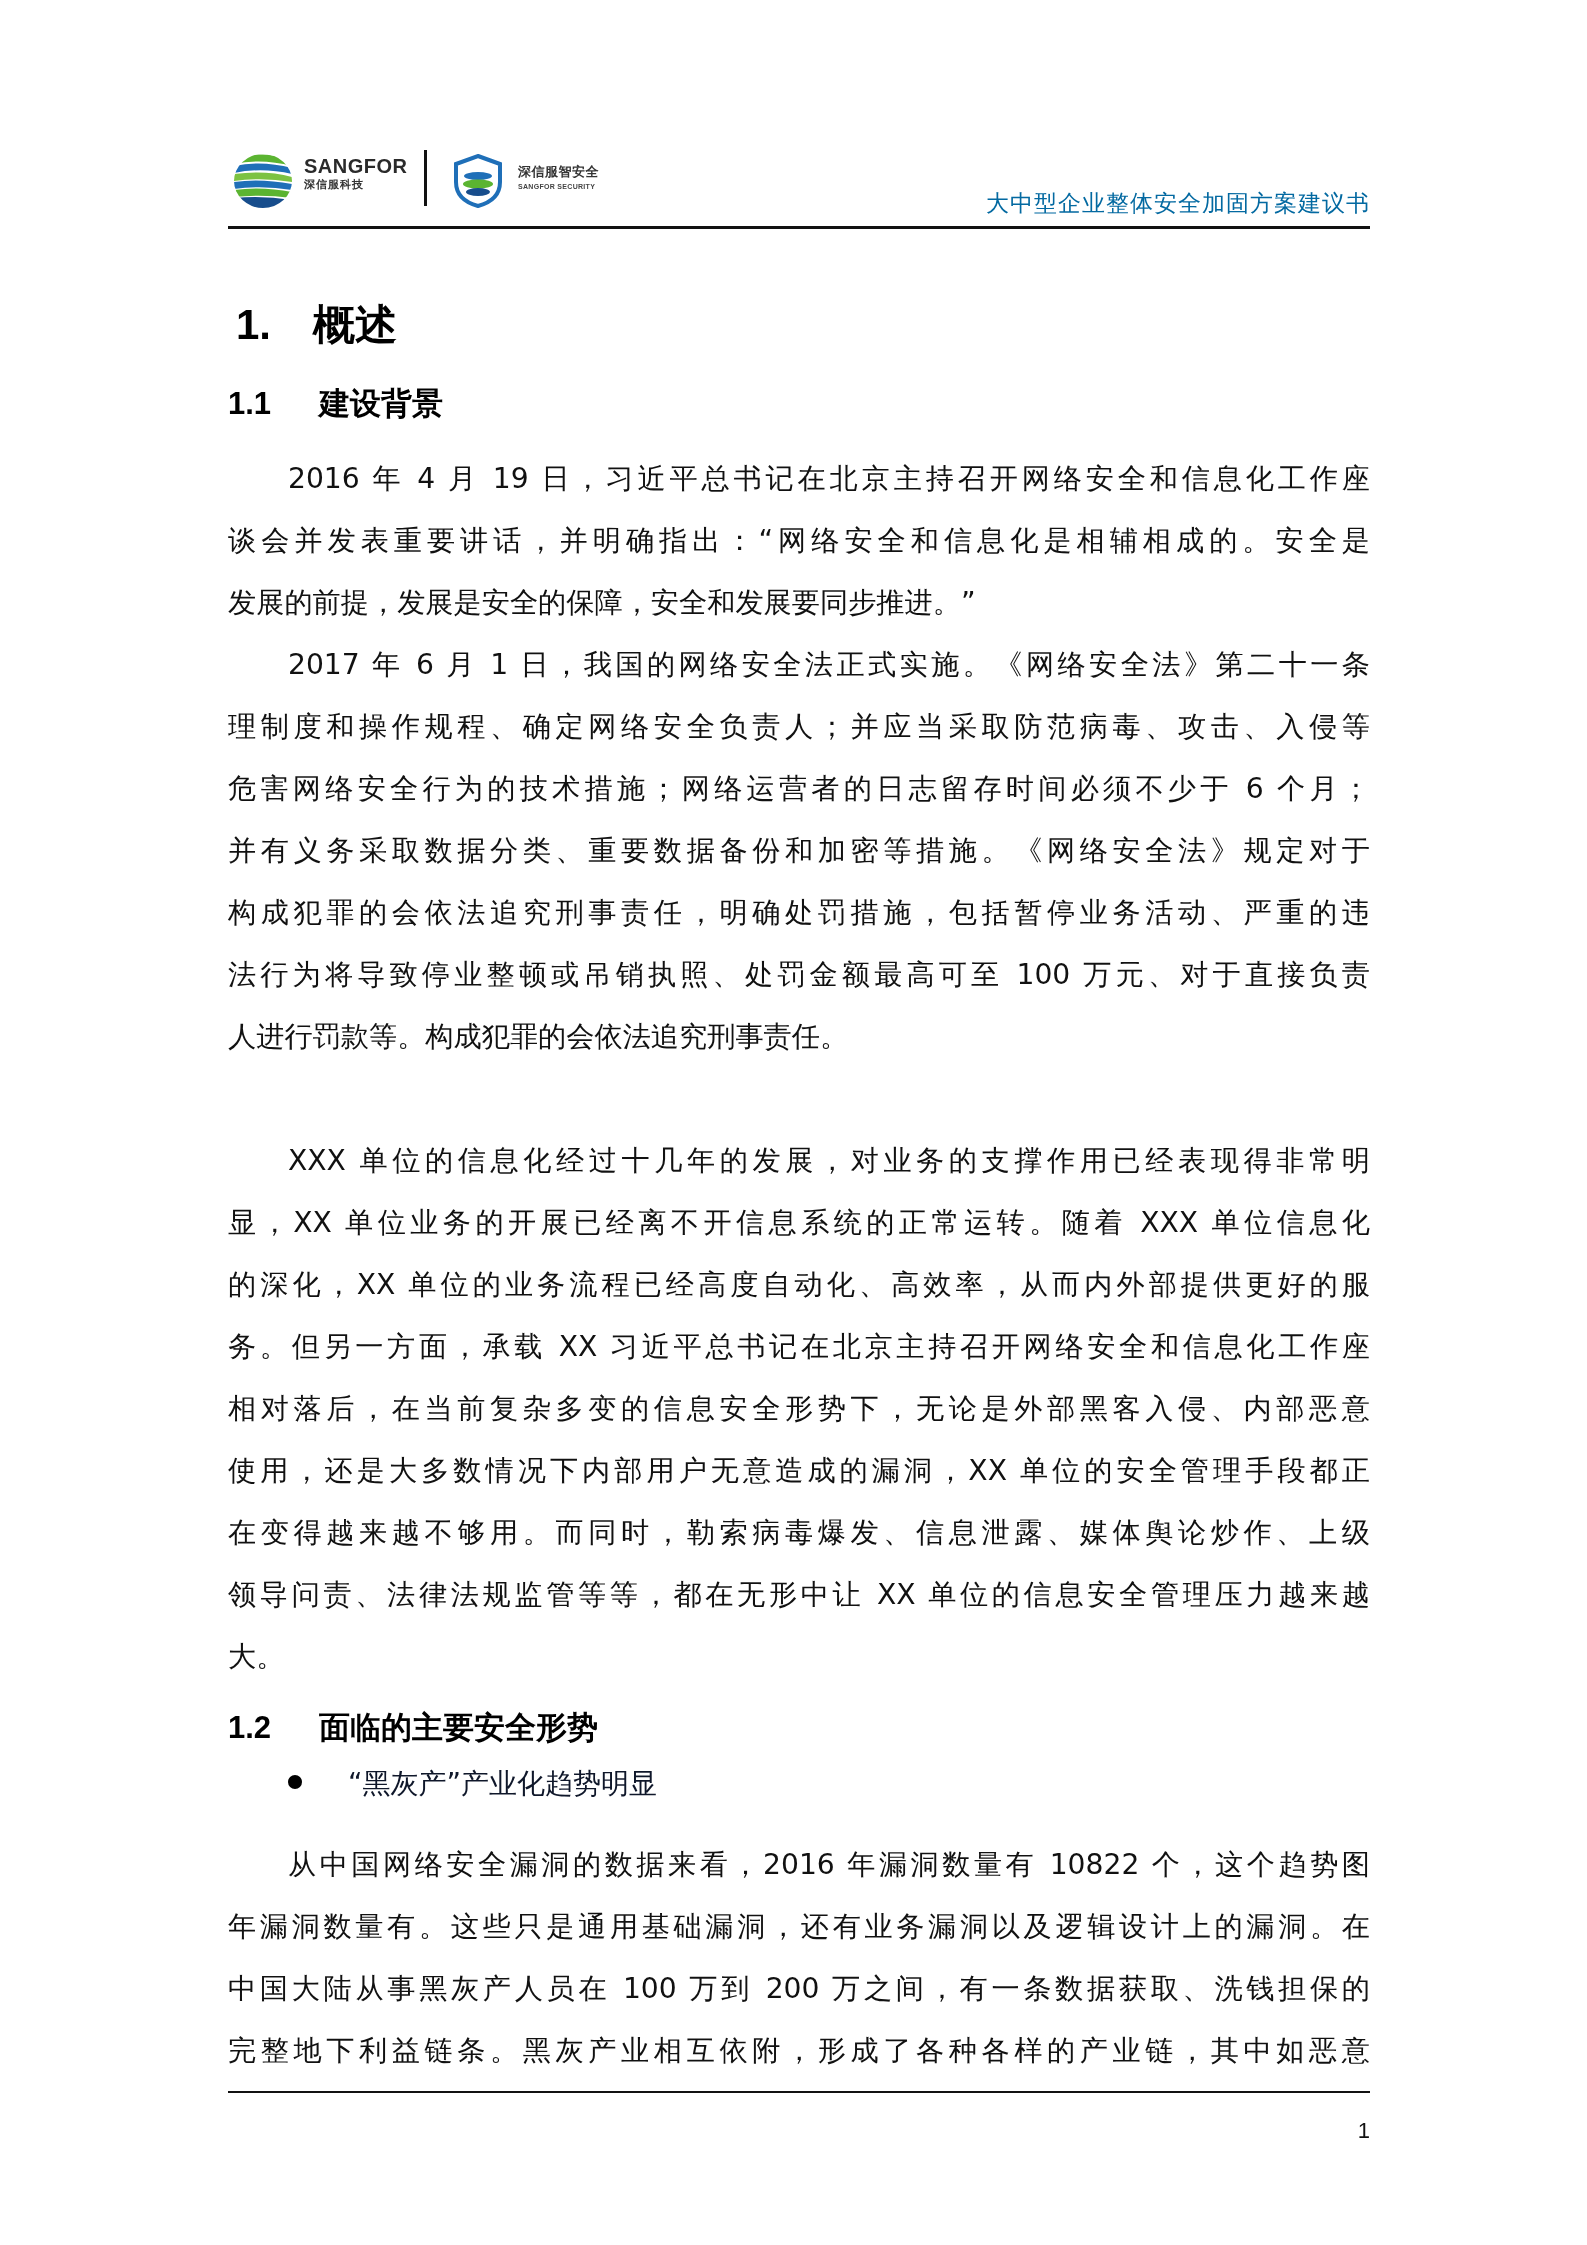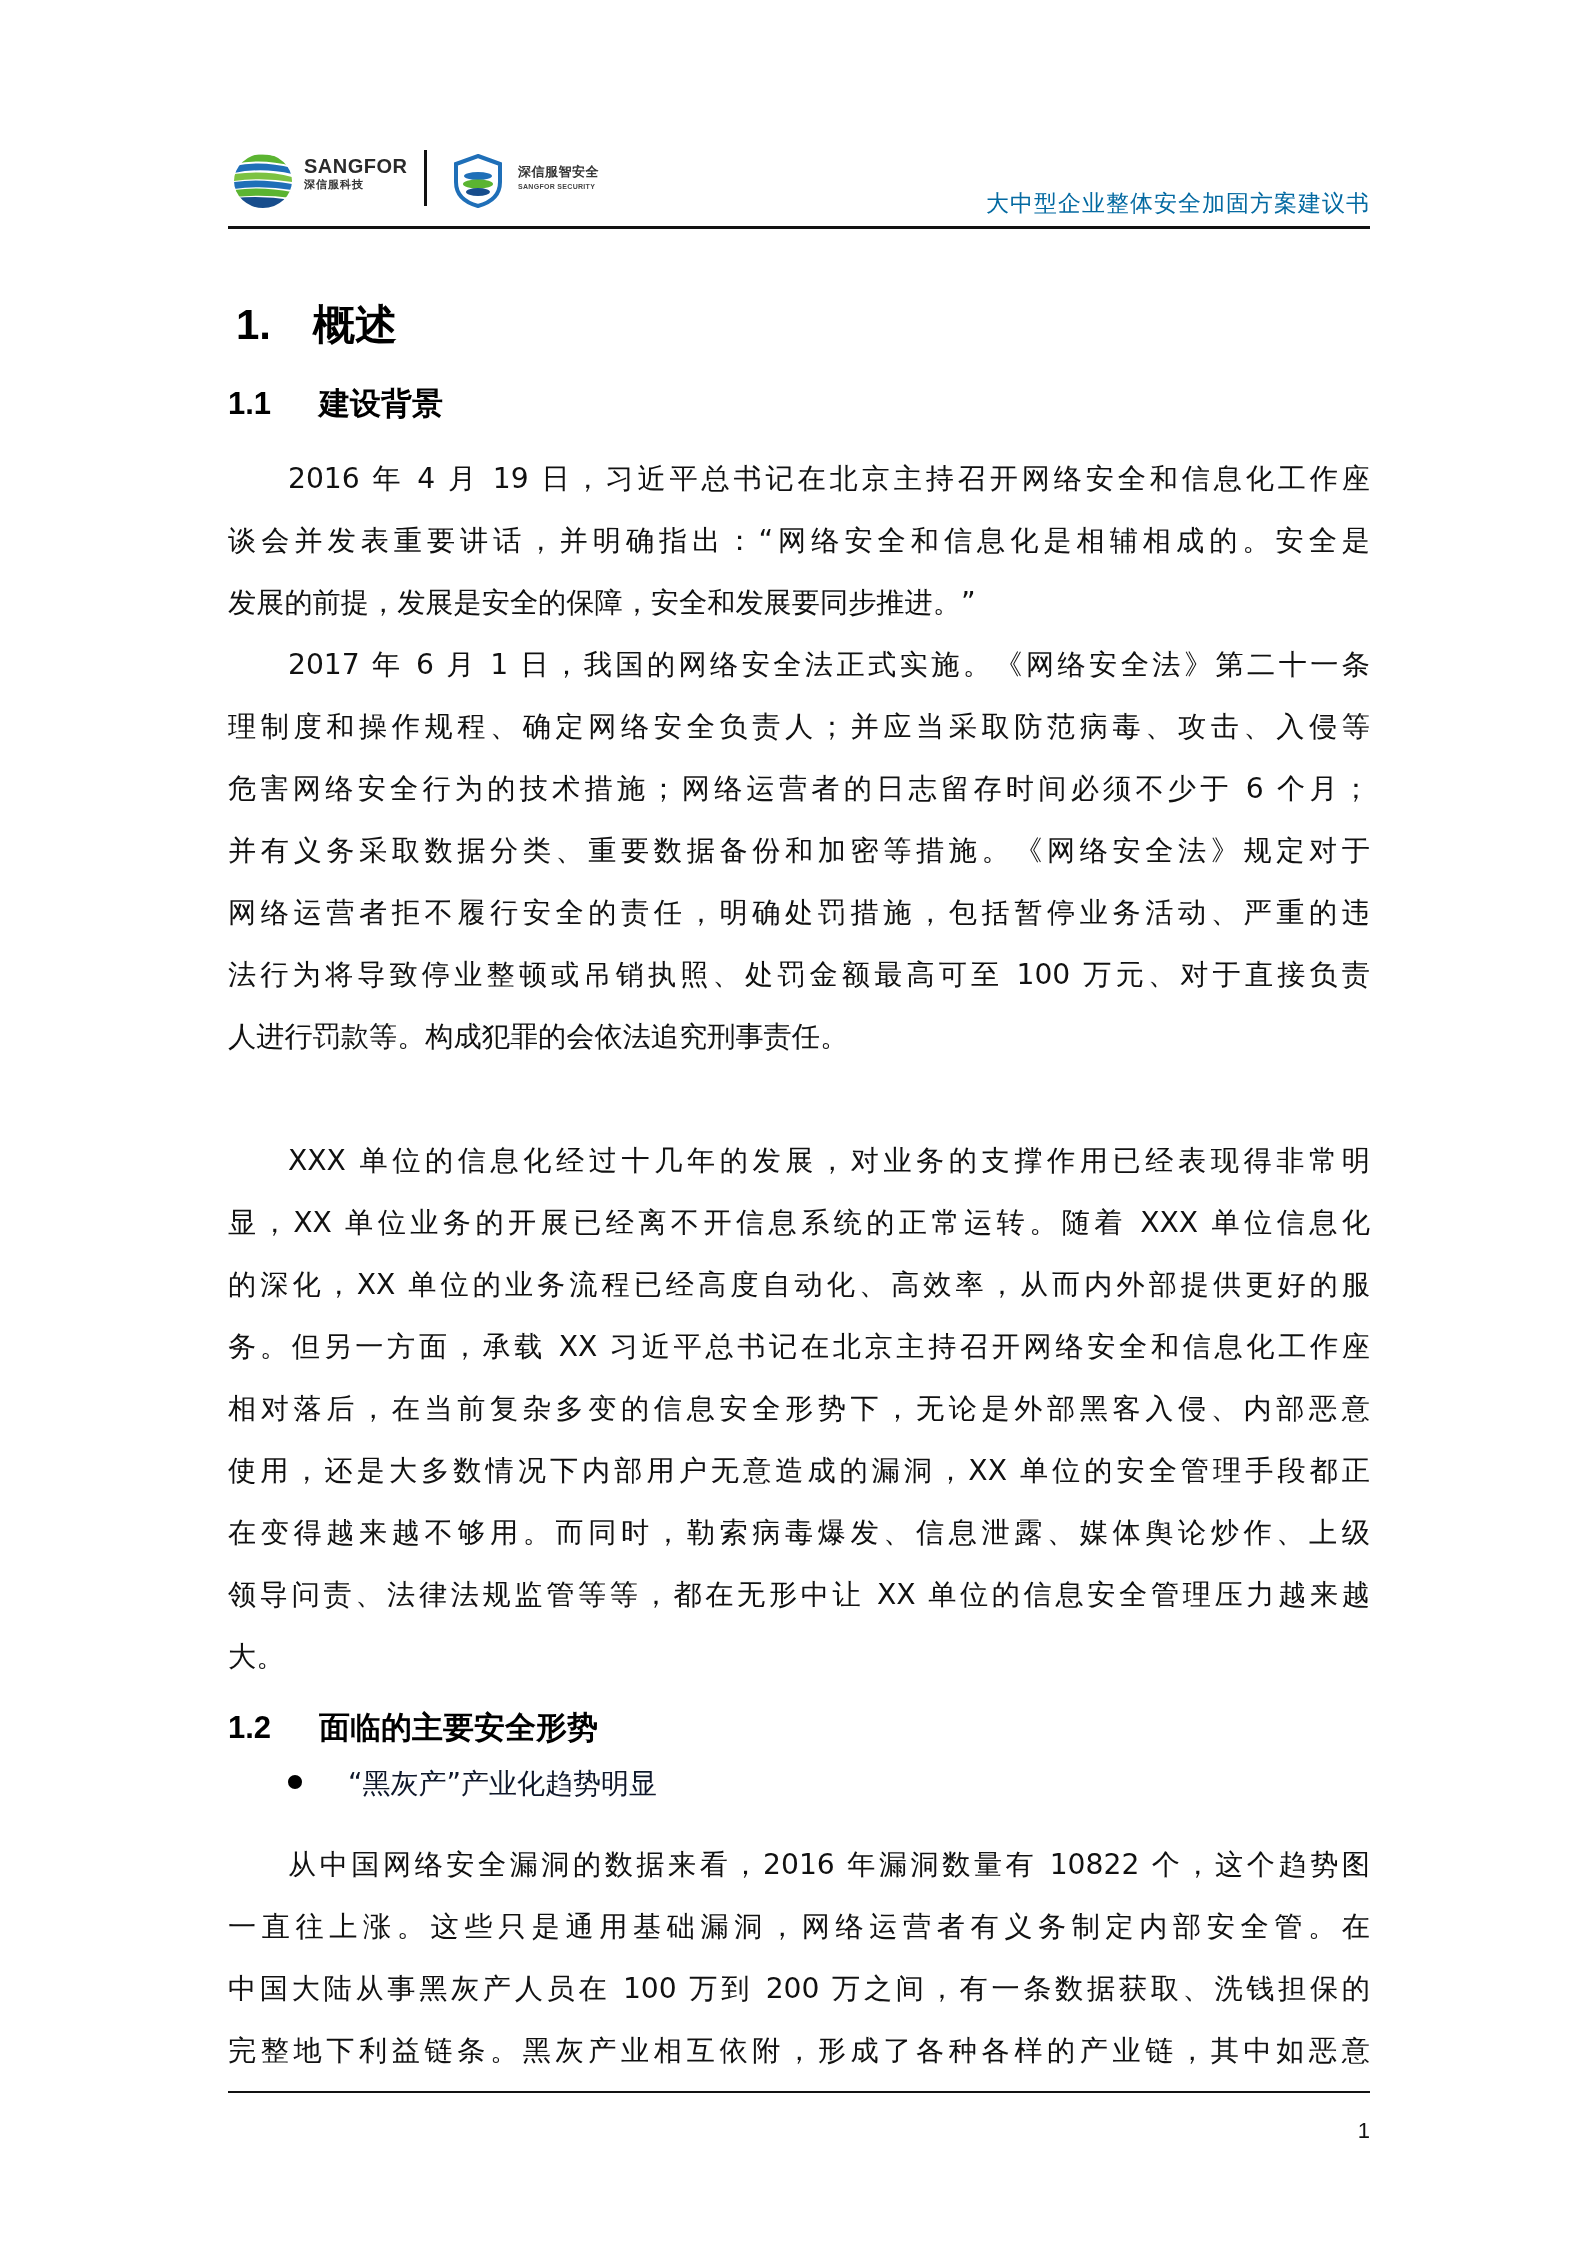--- a/index.html
+++ b/index.html
@@ -91,21 +91,21 @@
     <span class="line indent">2016 年 4 月 19 日，习近平总书记在北京主持召开网络安全和信息化工作座</span>
     <span class="line">谈会并发表重要讲话，并明确指出：“网络安全和信息化是相辅相成的。安全是</span>
     <span class="line last">发展的前提，发展是安全的保障，安全和发展要同步推进。”</span>
   </div>
 
   <div class="para" style="top:634px;">
     <span class="line indent">2017 年 6 月 1 日，我国的网络安全法正式实施。《网络安全法》第二十一条</span>
     <span class="line">理制度和操作规程、确定网络安全负责人；并应当采取防范病毒、攻击、入侵等</span>
     <span class="line">危害网络安全行为的技术措施；网络运营者的日志留存时间必须不少于 6 个月；</span>
     <span class="line">并有义务采取数据分类、重要数据备份和加密等措施。《网络安全法》规定对于</span>
-    <span class="line">网络运营者拒不履行安全的责任，明确处罚措施，包括暂停业务活动、严重的违</span>
+    <span class="line">构成犯罪的会依法追究刑事责任，明确处罚措施，包括暂停业务活动、严重的违</span>
     <span class="line">法行为将导致停业整顿或吊销执照、处罚金额最高可至 100 万元、对于直接负责</span>
     <span class="line last">人进行罚款等。构成犯罪的会依法追究刑事责任。</span>
   </div>
 
   <div class="para" style="top:1130px;">
     <span class="line indent">XXX 单位的信息化经过十几年的发展，对业务的支撑作用已经表现得非常明</span>
     <span class="line">显，XX 单位业务的开展已经离不开信息系统的正常运转。随着 XXX 单位信息化</span>
     <span class="line">的深化，XX 单位的业务流程已经高度自动化、高效率，从而内外部提供更好的服</span>
     <span class="line">务。但另一方面，承载 XX 习近平总书记在北京主持召开网络安全和信息化工作座</span>
     <span class="line">相对落后，在当前复杂多变的信息安全形势下，无论是外部黑客入侵、内部恶意</span>
@@ -118,20 +118,20 @@
   <div class="h2" style="top:1707px;">
     <span class="num">1.2</span><span>面临的主要安全形势</span>
   </div>
 
   <div class="bullet">
     <span class="dot"></span><span>“黑灰产”产业化趋势明显</span>
   </div>
 
   <div class="para" style="top:1834px;">
     <span class="line indent">从中国网络安全漏洞的数据来看，2016 年漏洞数量有 10822 个，这个趋势图</span>
-    <span class="line">一直往上涨。这些只是通用基础漏洞，网络运营者有义务制定内部安全管。在</span>
+    <span class="line">年漏洞数量有。这些只是通用基础漏洞，还有业务漏洞以及逻辑设计上的漏洞。在</span>
     <span class="line">中国大陆从事黑灰产人员在 100 万到 200 万之间，有一条数据获取、洗钱担保的</span>
     <span class="line">完整地下利益链条。黑灰产业相互依附，形成了各种各样的产业链，其中如恶意</span>
   </div>
 </div>
 
 <div class="footer-rule"></div>
 <div class="page-num">1</div>
 
 </body></html>

